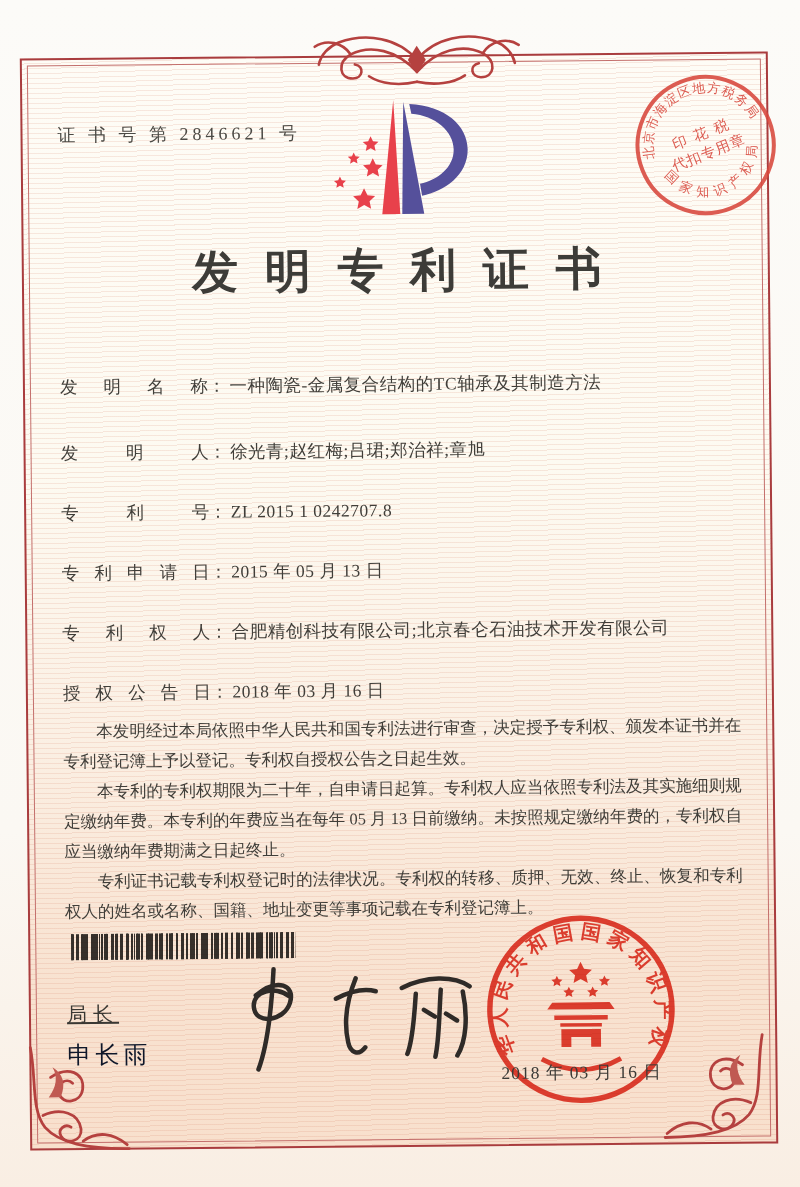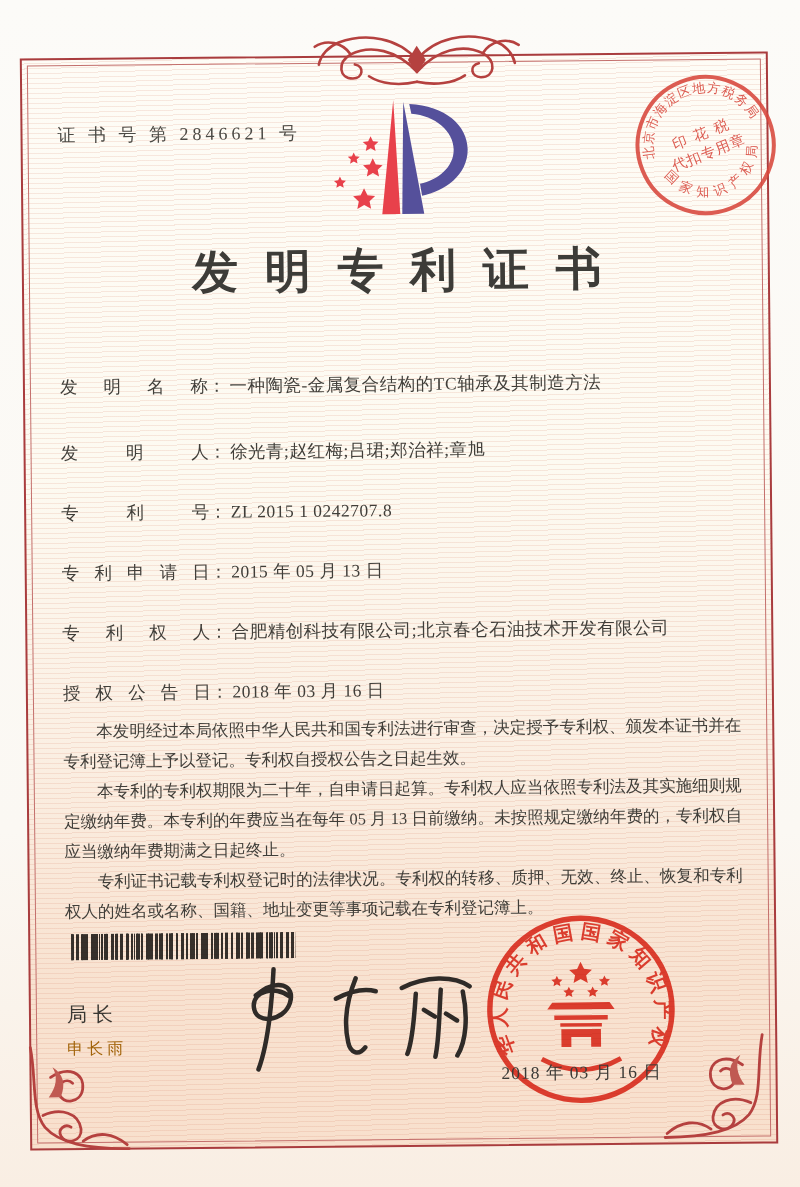--- a/index.html
+++ b/index.html
@@ -37,22 +37,22 @@
   .paras{position:absolute;left:62px;top:714px;width:678px;font-size:16.5px;
     color:#403e39;line-height:1.82;text-align:justify;}
   .paras p{margin:0;text-indent:2em;}
   .barcode{position:absolute;left:68px;top:931px;width:224px;height:26px;
     background-image:
       repeating-linear-gradient(90deg,#15110e 0 2px,rgba(0,0,0,0) 2px 5px),
       repeating-linear-gradient(90deg,#15110e 0 1px,rgba(0,0,0,0) 1px 7px),
       repeating-linear-gradient(90deg,#15110e 0 3px,rgba(0,0,0,0) 3px 11px);
     opacity:.85;}
   .director-label{position:absolute;left:63px;top:998px;font-size:20px;color:#3a3833;
-    letter-spacing:6px;}
-  .director-name{position:absolute;left:63px;top:1036px;font-size:16px;color:#a16207;
+    letter-spacing:6px;text-decoration:underline;}
+  .director-name{position:absolute;left:63px;top:1036px;font-size:24px;color:#0f172a;
     letter-spacing:4px;}
   .sig{position:absolute;left:190px;top:962px;}
   .seal{position:absolute;left:478px;top:912px;opacity:.92;mix-blend-mode:multiply;}
   .seal-date{position:absolute;left:497px;top:1062px;font-size:17.5px;color:#3b3a36;
     letter-spacing:1px;z-index:5;}
   svg text{font-family:"Liberation Serif","DejaVu Serif",serif;}
 </style>
 </head>
 <body>
 

